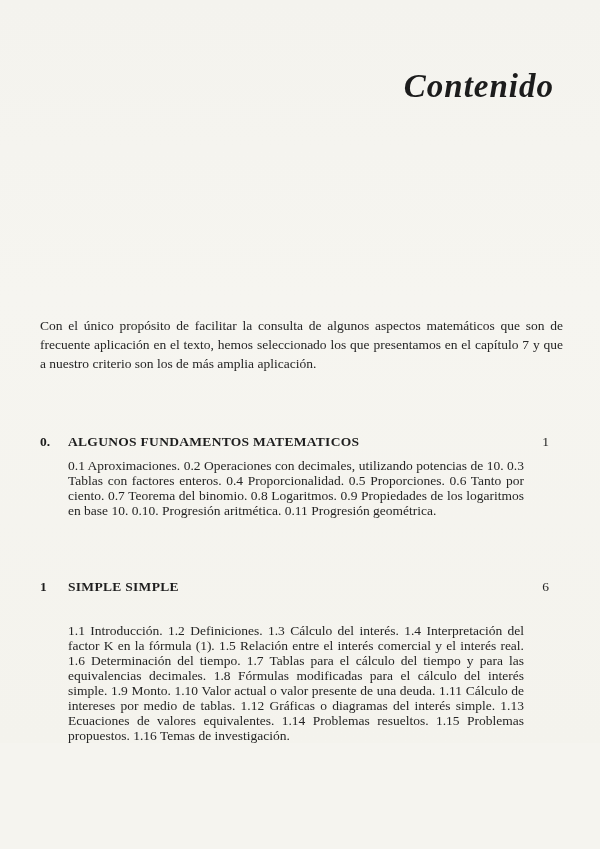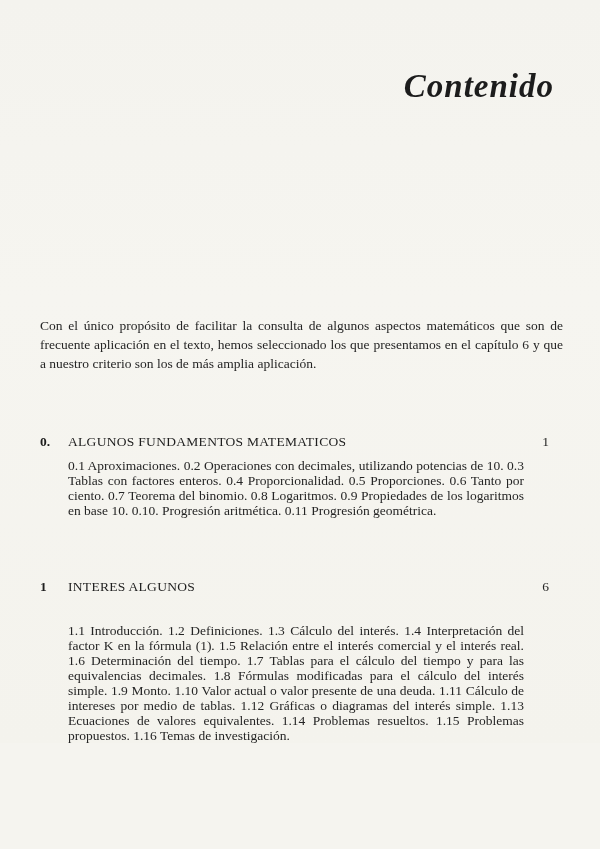--- a/index.html
+++ b/index.html
@@ -74,21 +74,21 @@
   }
 
   .section-number {
     width: 28px;
     font-weight: bold;
     flex: 0 0 auto;
   }
 
   .section-title {
     flex: 1 1 auto;
-    font-weight: normal;
+    font-weight: bold;
     letter-spacing: 0.3px;
   }
 
   .section-pageno {
     flex: 0 0 auto;
     font-weight: normal;
     text-align: right;
     color: #242424;
   }
 
@@ -105,34 +105,34 @@
   .sec-1 .section-body { margin-top: 28px; }
 </style>
 </head>
 <body>
 
 <div class="page">
 
   <div class="book-title">Contenido</div>
 
   <div class="lector-block">
-    <p class="lector-body">Con el único propósito de facilitar la consulta de algunos aspectos matemáticos que son de frecuente aplicación en el texto, hemos seleccionado los que presentamos en el capítulo 6 y que a nuestro criterio son los de más amplia aplicación.</p>
+    <p class="lector-body">Con el único propósito de facilitar la consulta de algunos aspectos matemáticos que son de frecuente aplicación en el texto, hemos seleccionado los que presentamos en el capítulo 7 y que a nuestro criterio son los de más amplia aplicación.</p>
   </div>
 
   <div class="toc-section sec-0">
     <div class="section-heading">
       <span class="section-number">0.</span>
       <span class="section-title">ALGUNOS FUNDAMENTOS MATEMATICOS</span>
       <span class="section-pageno">1</span>
     </div>
     <p class="section-body">0.1 Aproximaciones. 0.2 Operaciones con decimales, utilizando potencias de 10. 0.3 Tablas con factores enteros. 0.4 Proporcionalidad. 0.5 Proporciones. 0.6 Tanto por ciento. 0.7 Teorema del binomio. 0.8 Logaritmos. 0.9 Propiedades de los logaritmos en base 10. 0.10. Progresión aritmética. 0.11 Progresión geométrica.</p>
   </div>
 
   <div class="toc-section sec-1">
     <div class="section-heading">
       <span class="section-number">1</span>
-      <span class="section-title">INTERES ALGUNOS</span>
+      <span class="section-title">SIMPLE SIMPLE</span>
       <span class="section-pageno">6</span>
     </div>
     <p class="section-body">1.1 Introducción. 1.2 Definiciones. 1.3 Cálculo del interés. 1.4 Interpretación del factor K en la fórmula (1). 1.5 Relación entre el interés comercial y el interés real. 1.6 Determinación del tiempo. 1.7 Tablas para el cálculo del tiempo y para las equivalencias decimales. 1.8 Fórmulas modificadas para el cálculo del interés simple. 1.9 Monto. 1.10 Valor actual o valor presente de una deuda. 1.11 Cálculo de intereses por medio de tablas. 1.12 Gráficas o diagramas del interés simple. 1.13 Ecuaciones de valores equivalentes. 1.14 Problemas resueltos. 1.15 Problemas propuestos. 1.16 Temas de investigación.</p>
   </div>
 
 </div>
 
 </body></html>

